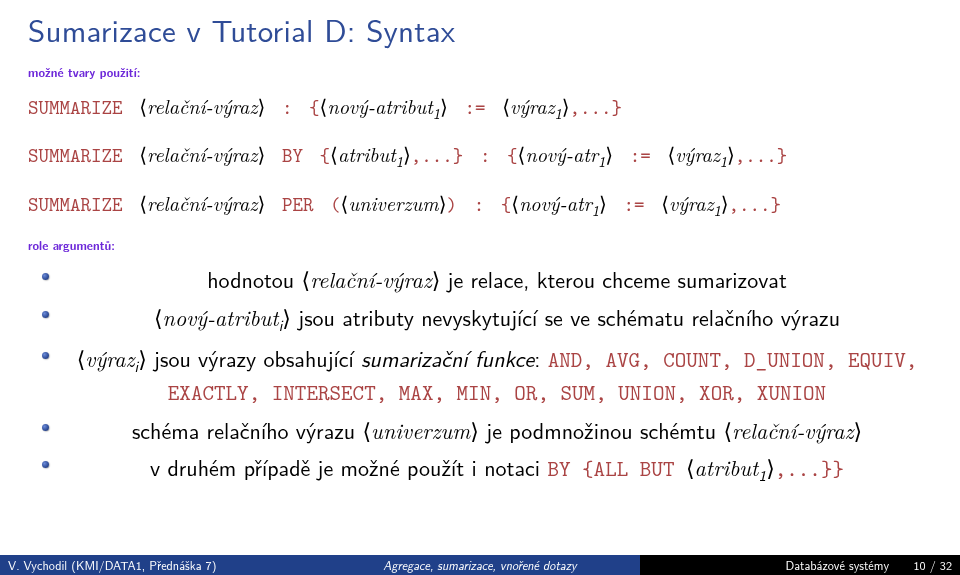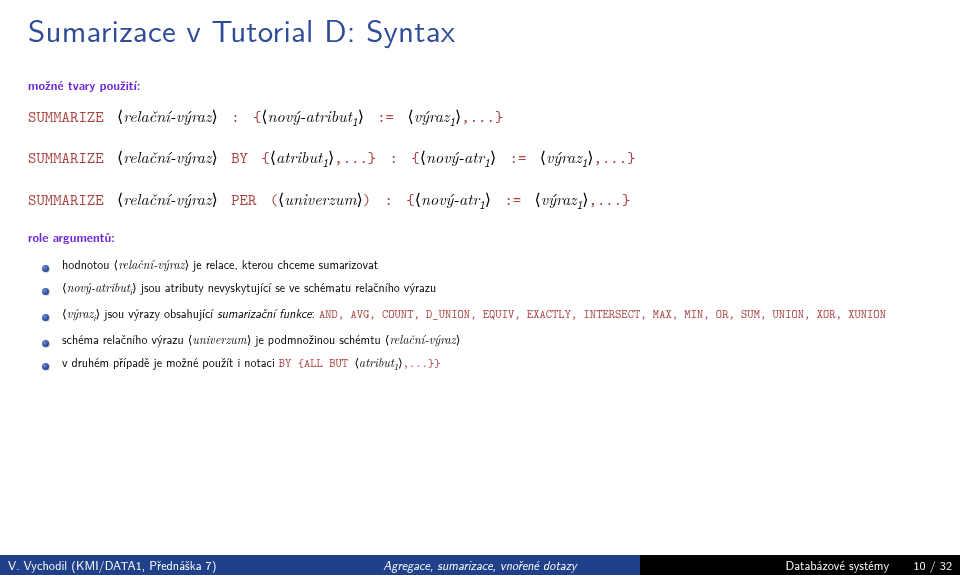--- a/index.html
+++ b/index.html
@@ -16,48 +16,49 @@
   .slide {
     padding: 6px 28px 0 28px;
     box-sizing: border-box;
     width: 100%;
     height: 100%;
   }
   .title {
     color: #2f4c97;
     font-size: 31px;
     font-weight: 400;
-    margin: 0 0 24px 0;
+    margin: 0 0 11px 0;
     letter-spacing: 0.2px;
   }
   .subhead {
     color: #6d28d9;
     font-weight: 700;
     font-size: 12px;
     margin: 0 0 10px 0;
   }
   .codeblock {
-    font-size: 16px;
+    font-size: 20px;
     line-height: 1.45;
     margin: 0 0 16px 0;
   }
   .kw { color: #a44; font-family: "Latin Modern Mono", "CMU Typewriter", monospace; }
   .ital { font-style: italic; font-family: "Latin Modern Roman", "CMU Serif", Georgia, serif; }
   .sub { font-size: 0.7em; vertical-align: sub; font-style: italic; }
   .ang { font-family: "Latin Modern Roman", "CMU Serif", Georgia, serif; }
   .bullets {
     padding-left: 12px;
     margin: 4px 0 0 0;
   }
   .bullet {
     position: relative;
     padding-left: 22px;
-    font-size: 12px;
+    font-size: 22px;
     line-height: 1.35;
     margin-bottom: 7px;
+    text-align: center;
   }
   .bullet::before {
     content: "";
     position: absolute;
     left: 2px;
     top: 9px;
     width: 7px;
     height: 7px;
     background: radial-gradient(circle at 35% 35%, #6b8bd9 0%, #2f4c97 60%, #1c2d5a 100%);
     border-radius: 50%;

